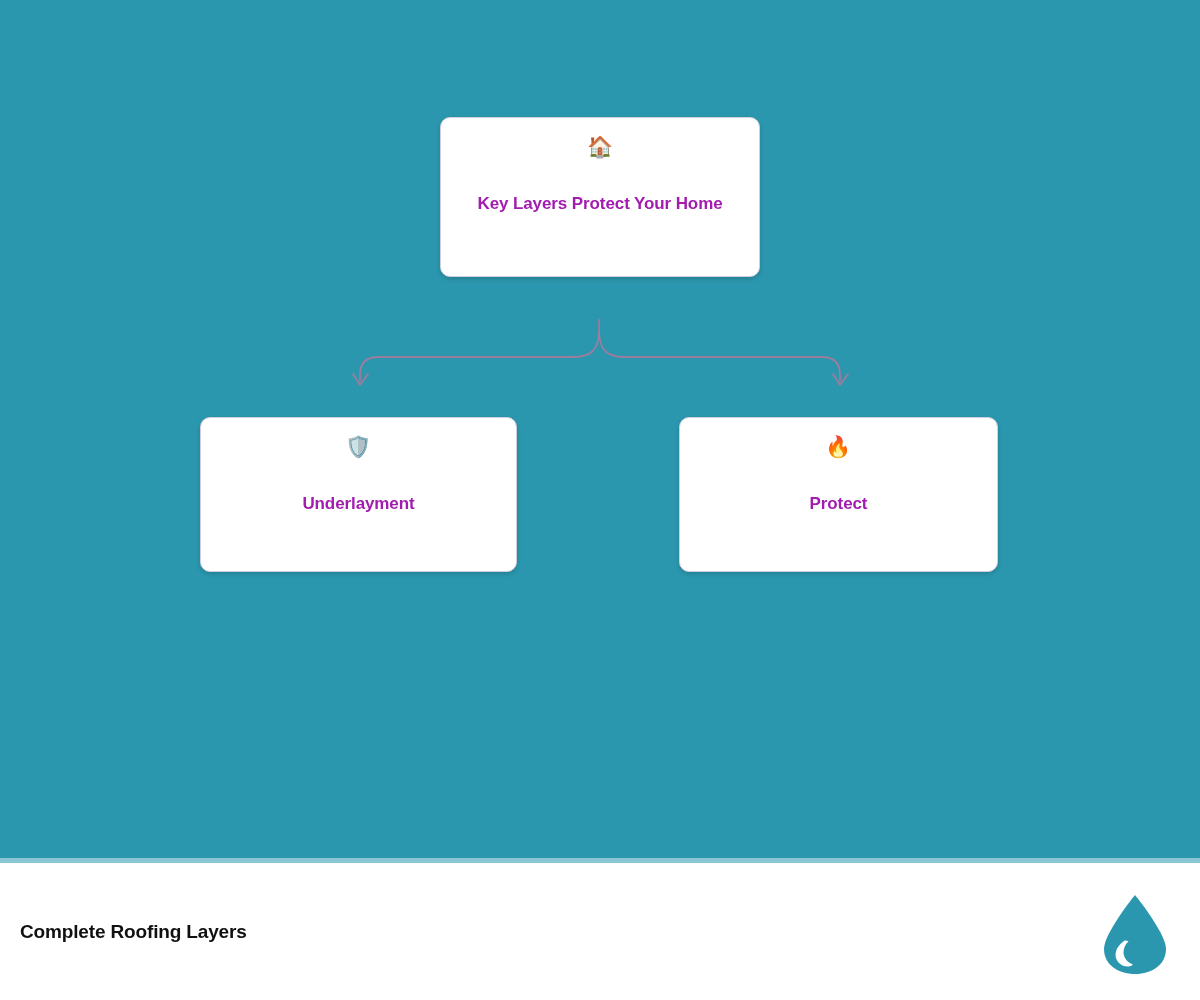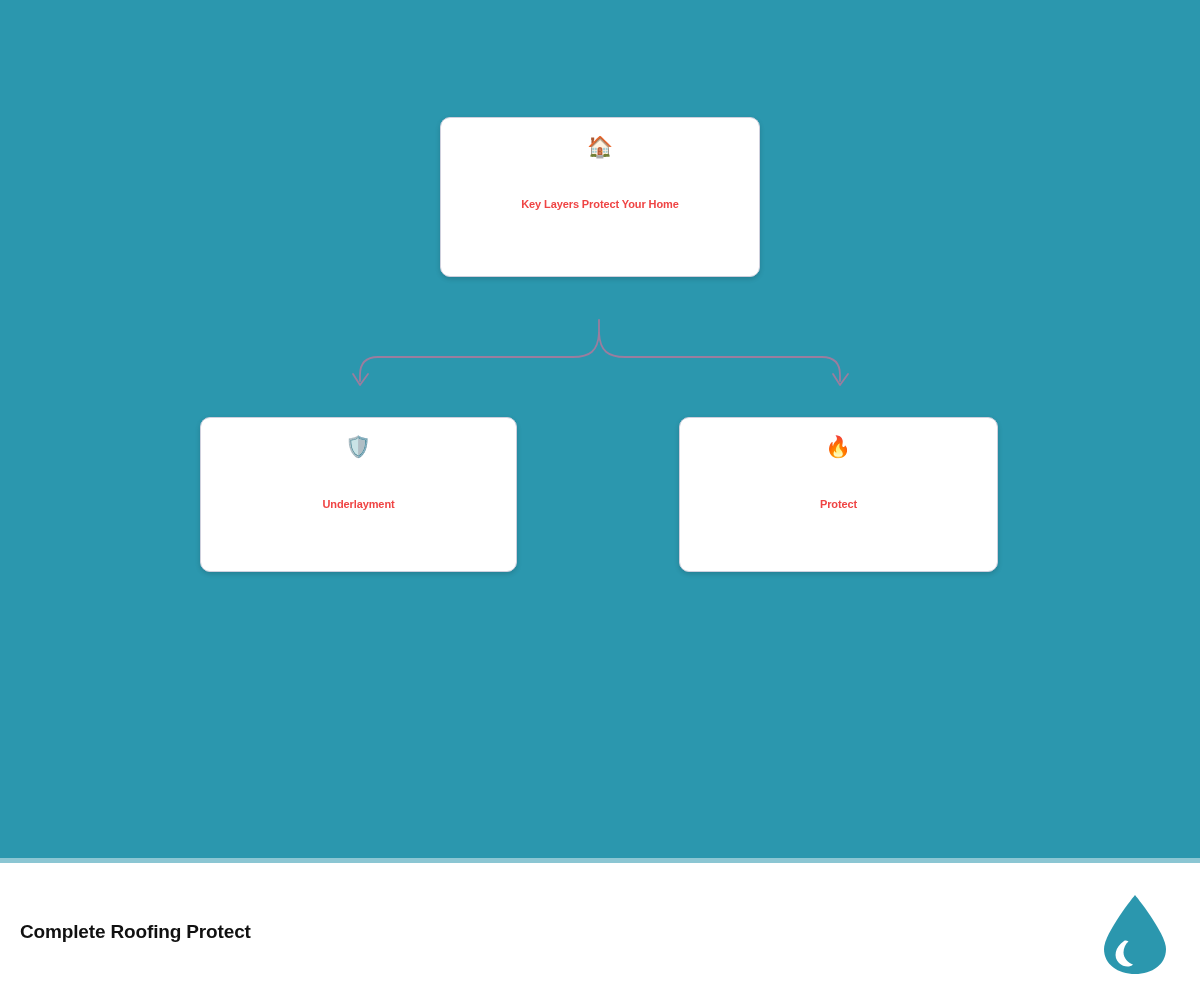--- a/index.html
+++ b/index.html
@@ -65,23 +65,23 @@
   .node-icon {
     font-size: 21px;
     line-height: 26px;
     height: 26px;
     display: block;
     text-align: center;
   }
 
   .node-label {
     margin-top: 33px;
-    font-size: 11px;
+    font-size: 17px;
     font-weight: bold;
-    color: #ef4444;
+    color: #a21caf;
     line-height: 22px;
     letter-spacing: -0.1px;
     padding: 0 12px;
   }
 
   #node-root {
     left: 440px;
     top: 117px;
     width: 320px;
     height: 160px;
@@ -164,20 +164,20 @@
       <span class="node-icon">🔥</span>
       <span class="node-label">Protect</span>
     </div>
 
   </div>
 
   <div id="canvas-edge"></div>
 
   <div id="footer"></div>
 
-  <div id="footer-title">Complete Roofing Protect</div>
+  <div id="footer-title">Complete Roofing Layers</div>
 
   <svg id="footer-logo" viewBox="0 0 70 83" width="70" height="83">
     <path d="M35 2 C35 2 66 40 66 56 C66 71.5 52.2 81 35 81 C17.8 81 4 71.5 4 56 C4 40 35 2 35 2 Z" fill="#2b97ae"></path>
     <path d="M24 48 C15 54 13 64 19 70 C23.5 74.4 30 74.5 33 71.5 C28 70 23.5 65 23.5 59.5 C23.5 55 25.5 51 28.5 48.6 C27 47.6 25.3 47.3 24 48 Z" fill="#ffffff"></path>
   </svg>
 
 </div>
 
 </body></html>

